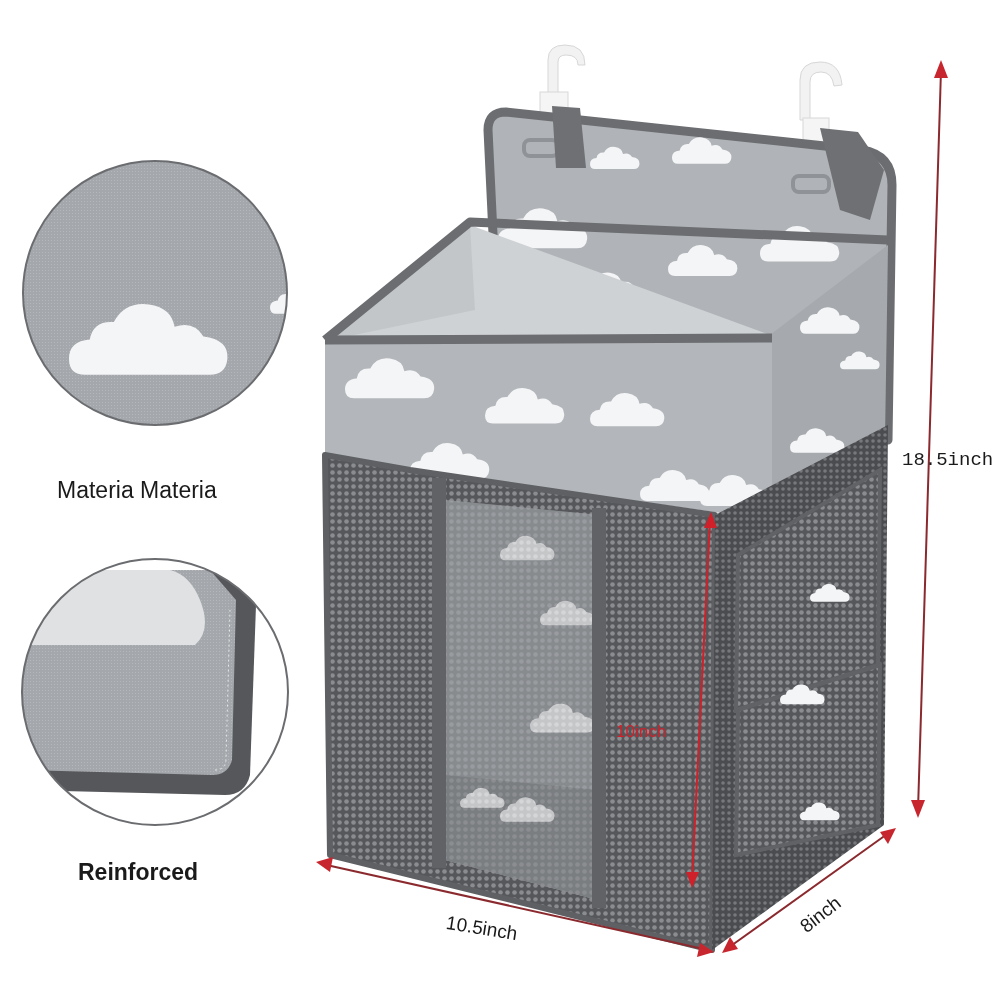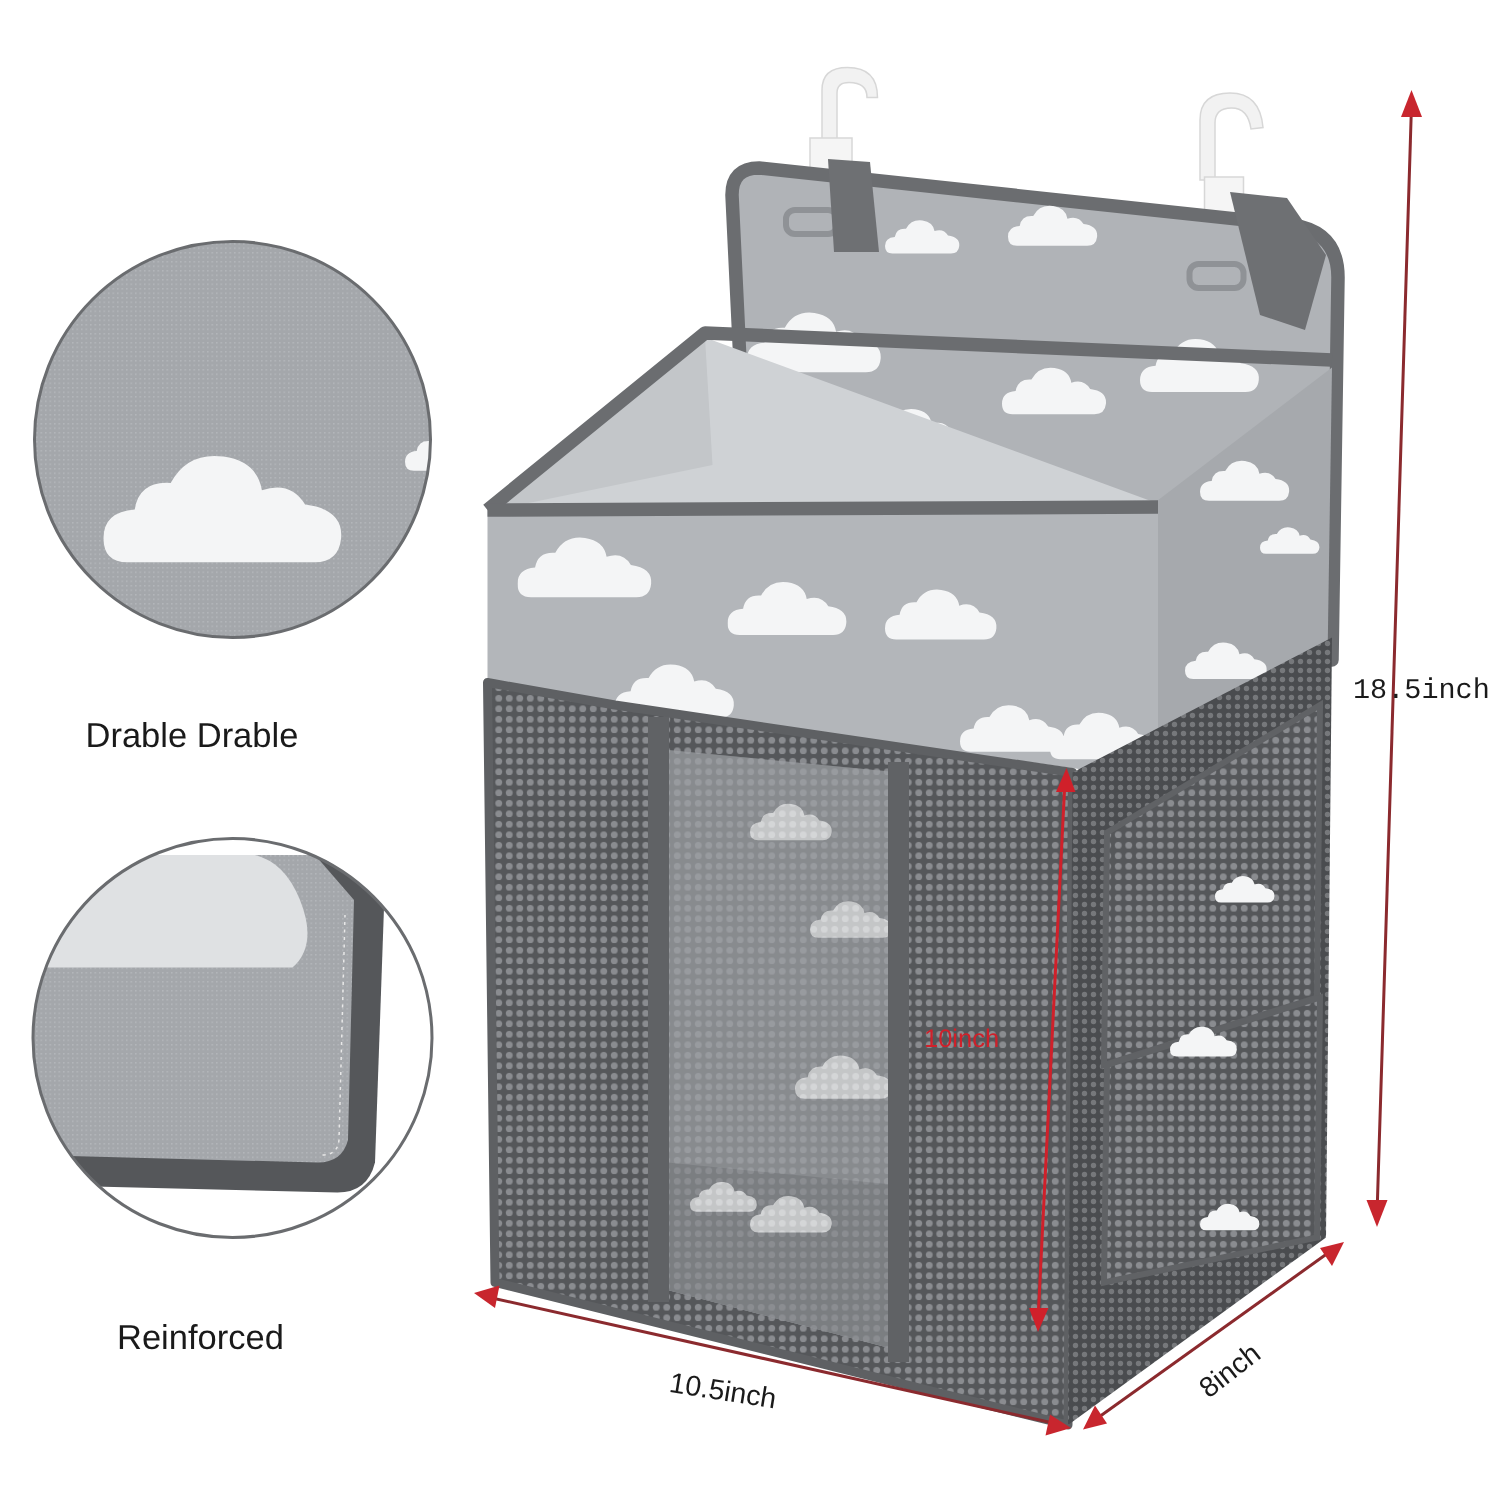--- a/index.html
+++ b/index.html
@@ -142,21 +142,21 @@
     <path d="M316 862 L333 857 L330 872 Z" stroke="none"></path>
     <path d="M714 952 L697 957 L700 943 Z" stroke="none"></path>
   </g>
   <g stroke="#8b2a2e" stroke-width="2" fill="#c8262e">
     <line x1="728" y1="948" x2="890" y2="832"></line>
     <path d="M722 953 L730 937 L738 949 Z" stroke="none"></path>
     <path d="M896 828 L888 844 L880 832 Z" stroke="none"></path>
   </g>
 </svg>
 
-<div class="lbl caption" style="left:57px;top:477px;">Drable Drable</div>
-<div class="lbl caption" style="left:78px;top:878px;">Reinforced</div>
+<div class="lbl caption" style="left:57px;top:477px;">Materia Materia</div>
+<div class="lbl caption" style="left:78px;top:859px;font-weight:bold;">Reinforced</div>
 
 <div class="lbl dim" style="left:902px;top:449px;font-family:Liberation Mono, monospace;">18.5inch</div>
-<div class="lbl dim-red" style="left:616px;top:683px;">10inch</div>
+<div class="lbl dim-red" style="left:616px;top:722px;">10inch</div>
 <div class="lbl dim" style="left:448px;top:912px;transform:rotate(9deg);transform-origin:left top;">10.5inch</div>
 <div class="lbl dim" style="left:796px;top:920px;transform:rotate(-38deg);transform-origin:left top;">8inch</div>
 
 </div>
 
 </body></html>

